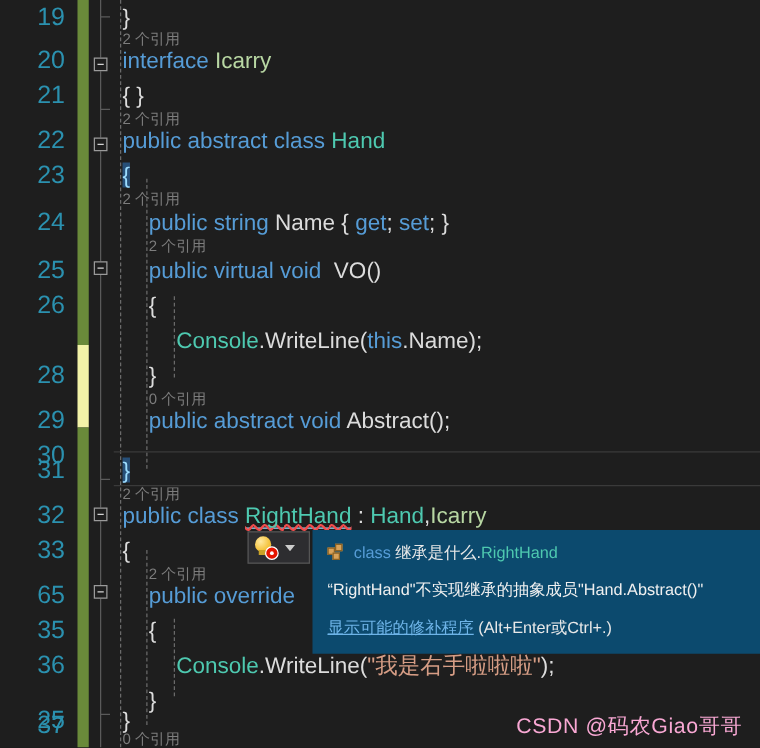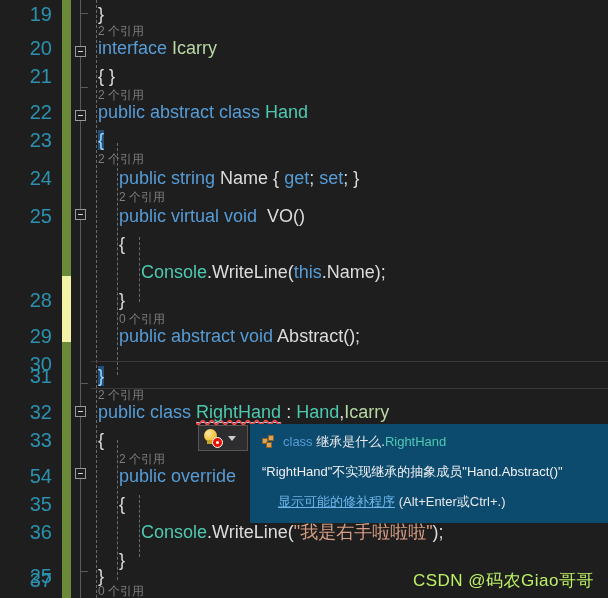--- a/index.html
+++ b/index.html
@@ -225,21 +225,20 @@
     font-size: 13px;
     color: #f0f0f0;
   }
   #tooltip .tt-fix {
     font-size: 13px;
   }
   #tooltip .tt-fix .link {
     color: #6eb4e8;
     text-decoration: underline;
     cursor: pointer;
-    margin-left: 16px;
   }
   #tooltip .tt-fix .keys { color: #e8e8e8; }
 
   .cls-icon {
     position: relative;
     display: inline-block;
     width: 15px; height: 14px;
     flex: none;
   }
   .cls-icon i {
@@ -250,21 +249,21 @@
   }
   .cls-icon i.a { left: 0;  top: 3px; width: 6px; height: 6px; }
   .cls-icon i.b { left: 6px; top: 0;  width: 6px; height: 6px; }
   .cls-icon i.c { left: 4px; top: 7px; width: 6px; height: 6px; }
 
   
   #watermark {
     position: absolute;
     right: 14px;
     bottom: 6px;
-    color: #bef264;
+    color: #f9a8d4;
     font-size: 17px;
     font-family: "Liberation Sans", "DejaVu Sans", sans-serif;
     letter-spacing: 0.5px;
   }
 </style>
 </head>
 <body>
 
 <div id="editor">
 
@@ -319,20 +318,21 @@
   <div class="refline" style="top:150px;">2 个引用</div>
 
   <div class="lineno" style="top:164px;">24</div>
   <div class="code" style="top:164px; left:119px;"><span class="kw">public string</span> <span class="plain">Name</span> <span class="punc">{</span> <span class="kw">get</span><span class="punc">;</span> <span class="kw">set</span><span class="punc">; }</span></div>
 
   <div class="refline" style="top:188px; left:119px;">2 个引用</div>
 
   <div class="lineno" style="top:202px;">25</div>
   <div class="code" style="top:202px; left:119px;"><span class="kw">public virtual void</span>  <span class="plain">VO()</span></div>
 
+  <div class="lineno" style="top:230px;">26</div>
   <div class="code" style="top:230px; left:119px;"><span class="punc">{</span></div>
 
   <div class="code" style="top:258px; left:141px;"><span class="type">Console</span><span class="punc">.</span><span class="meth">WriteLine</span><span class="punc">(</span><span class="kw">this</span><span class="punc">.</span><span class="plain">Name</span><span class="punc">);</span></div>
 
   <div class="lineno" style="top:286px;padding-left:20px;">28</div>
   <div class="code" style="top:286px; left:119px;"><span class="punc">}</span></div>
 
   <div class="refline" style="top:310px; left:119px;">0 个引用</div>
 
   <div class="lineno" style="top:322px;">29</div>
@@ -347,21 +347,21 @@
   <div class="refline" style="top:386px;">2 个引用</div>
 
   <div class="lineno" style="top:398px;">32</div>
   <div class="code" style="top:398px;"><span class="kw">public class</span> <span class="type squiggle refunderline">RightHand</span> <span class="punc">:</span> <span class="type">Hand</span><span class="punc">,</span><span class="iface">Icarry</span></div>
 
   <div class="lineno" style="top:426px;padding-left:12px;">33</div>
   <div class="code" style="top:426px;"><span class="punc">{</span></div>
 
   <div class="refline" style="top:450px; left:119px;">2 个引用</div>
 
-  <div class="lineno" style="top:462px;">54</div>
+  <div class="lineno" style="top:462px;">65</div>
   <div class="code" style="top:462px; left:119px;"><span class="kw">public override</span></div>
 
   <div class="lineno" style="top:490px;">35</div>
   <div class="code" style="top:490px; left:119px;"><span class="punc">{</span></div>
 
   <div class="lineno" style="top:518px;">36</div>
   <div class="code" style="top:518px; left:141px;"><span class="type">Console</span><span class="punc">.</span><span class="meth">WriteLine</span><span class="punc">(</span><span class="str">"我是右手啦啦啦"</span><span class="punc">);</span></div>
 
   <div class="lineno" style="top:546px;margin-top:20px;">37</div>
   <div class="code" style="top:546px; left:119px;"><span class="punc">}</span></div>

